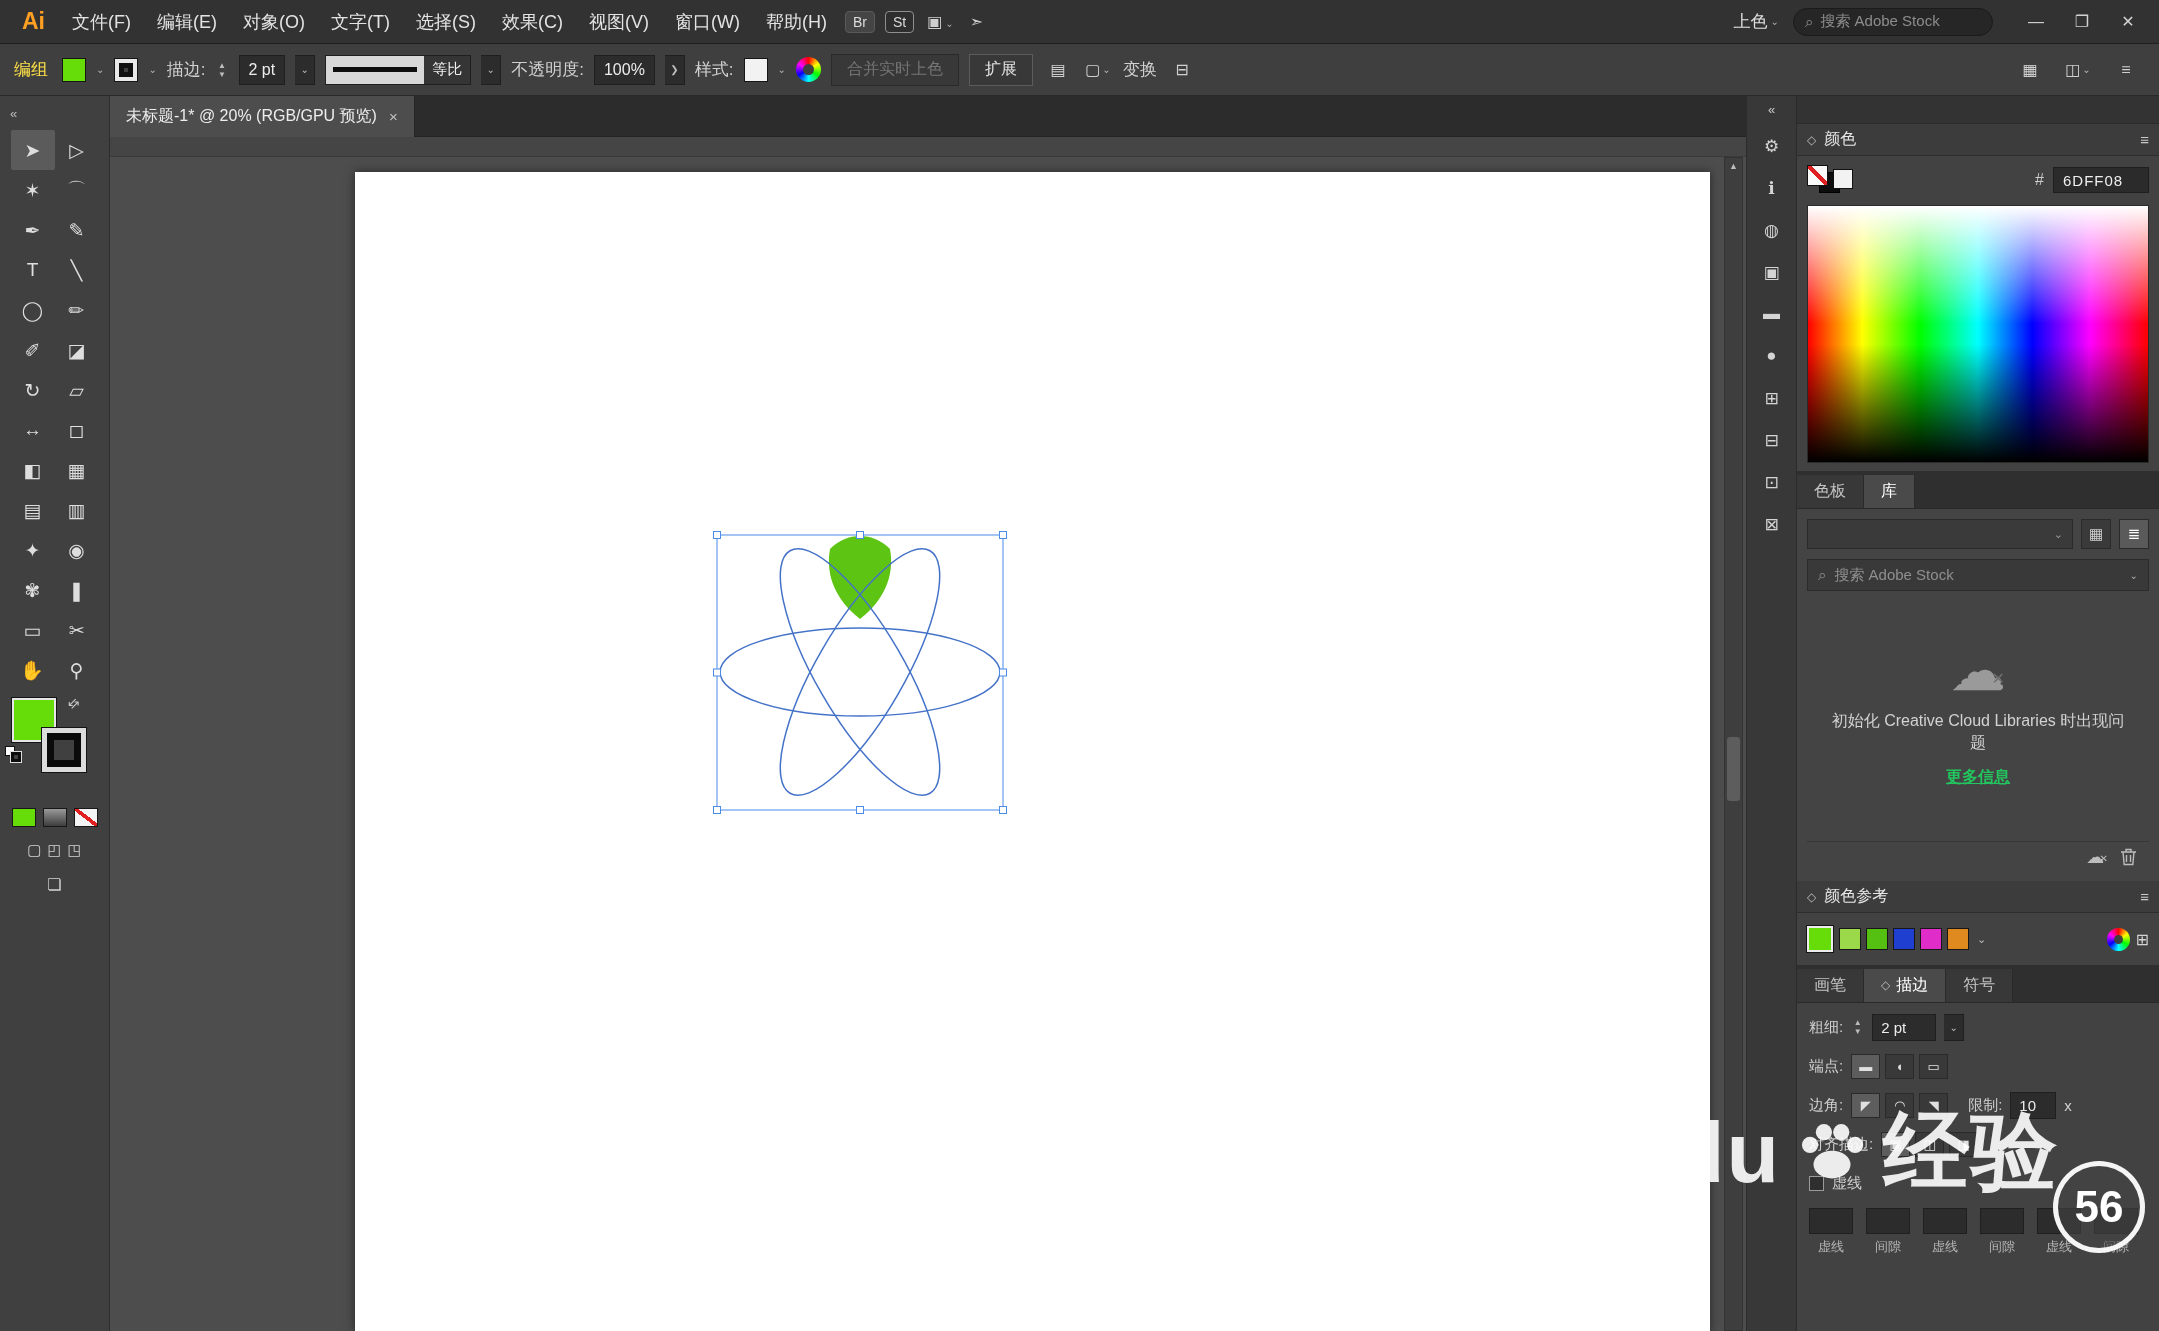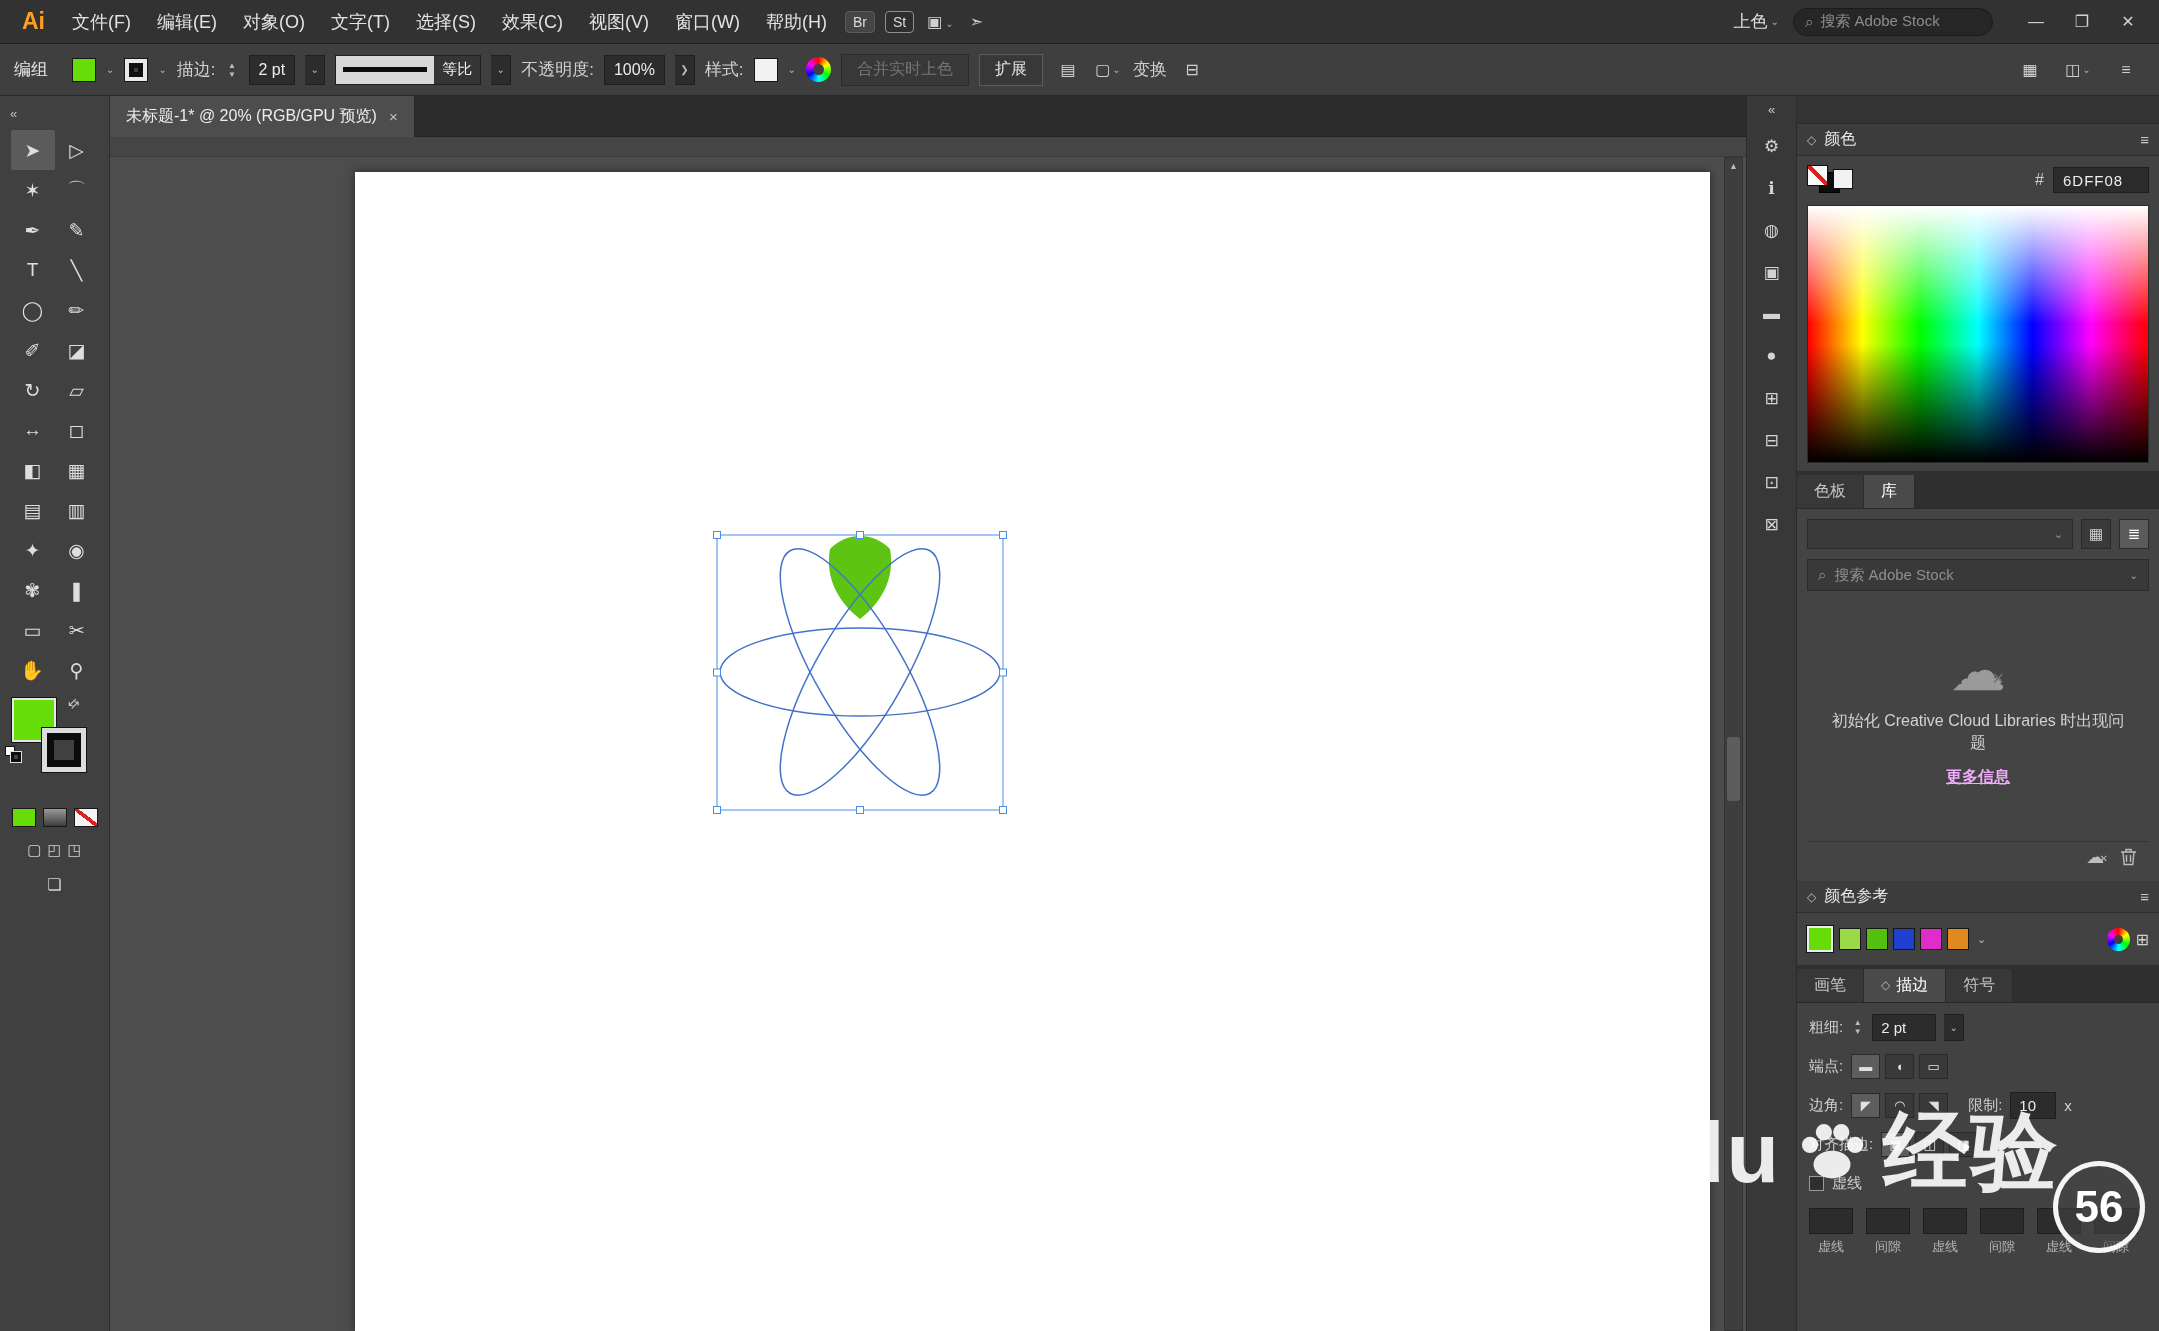--- a/index.html
+++ b/index.html
@@ -23,21 +23,21 @@
   .chev{font-size:10px;color:#aaa;margin-left:3px;}
   .mb-right{margin-left:auto;display:flex;align-items:center;gap:14px;}
   .paint-group{display:flex;align-items:center;font-size:17px;color:#e0e0e0;}
   .search-box{width:200px;height:28px;background:#262626;border:1px solid #1b1b1b;border-radius:14px;display:flex;align-items:center;gap:7px;padding:0 11px;color:#8d8d8d;font-size:15px;}
   .win-btns{display:flex;margin-left:6px;}
   .win-btn{width:46px;height:44px;line-height:44px;text-align:center;font-size:16px;color:#d2d2d2;}
 
   
   .controlbar{height:52px;background:#3f3f3f;border-bottom:1px solid #292929;display:flex;align-items:center;gap:10px;padding:0 14px;font-size:17px;}
   .cb-label{color:#d0d0d0;white-space:nowrap;}
-  .group-label{margin-right:14px;color:#e5e5e5;}
+  .group-label{margin-right:4px;color:#fde047;}
   .swatch{width:24px;height:24px;border:1px solid #161616;position:relative;flex:none;}
   .fill-swatch{background:var(--fill-green);}
   .stroke-proxy{background:#e9e9e9;}
   .stroke-proxy::after{content:"";position:absolute;inset:4px;border:5px solid #101010;background:#3f3f3f;}
   .style-swatch{background:#f2f2f2;}
   .mini-chev{font-size:10px;color:#b5b5b5;}
   .stepper{display:flex;flex-direction:column;justify-content:center;width:13px;font-size:8px;line-height:9px;color:#bdbdbd;text-align:center;}
   .field{height:30px;background:#2c2c2c;border:1px solid #1f1f1f;display:flex;align-items:center;padding:0 9px;font-size:16px;color:#ececec;white-space:nowrap;}
   .dd-box{width:20px;height:30px;background:#2c2c2c;border:1px solid #1f1f1f;border-left:none;display:flex;align-items:center;justify-content:center;font-size:10px;color:#bdbdbd;}
   .profile{display:flex;align-items:center;height:30px;border:1px solid #1f1f1f;}
@@ -122,21 +122,21 @@
   .lib-controls{display:flex;gap:8px;align-items:center;}
   .lib-select{flex:1;height:30px;background:#3a3a3a;border:1px solid #2a2a2a;display:flex;align-items:center;justify-content:flex-end;padding:0 9px;color:#9a9a9a;font-size:11px;}
   .view-btn{width:30px;height:30px;border:1px solid #2a2a2a;background:#3a3a3a;display:flex;align-items:center;justify-content:center;color:#cfcfcf;font-size:15px;}
   .view-btn.active{background:#5a5a5a;color:#fff;}
   .lib-search{margin-top:10px;height:32px;background:#393939;border:1px solid #2b2b2b;display:flex;align-items:center;gap:8px;padding:0 10px;color:#8f8f8f;font-size:15px;}
   .lib-search .chev{margin-left:auto;}
   .lib-message{height:250px;display:flex;flex-direction:column;align-items:center;justify-content:center;gap:10px;text-align:center;color:#d2d2d2;font-size:16px;padding:0 20px;line-height:1.5;}
   .cloud-wrap{position:relative;width:70px;height:56px;color:#9a9a9a;}
   .cloud-glyph{font-size:56px;line-height:56px;}
   .cloud-x{position:absolute;right:8px;bottom:8px;font-size:16px;color:#6f6f6f;}
-  .more-info{color:#f0abfc;font-weight:bold;text-decoration:underline;font-size:16px;}
+  .more-info{color:#22c55e;font-weight:bold;text-decoration:underline;font-size:16px;}
   .lib-footer{height:30px;border-top:1px solid #363636;display:flex;align-items:center;justify-content:flex-end;gap:16px;padding:0 12px;color:#bdbdbd;}
   .mini-cloud{position:relative;font-size:18px;line-height:18px;}
   .mini-cloud i{position:absolute;right:-4px;bottom:-2px;font-style:normal;font-size:10px;}
   .guide-body{background:#424242;padding:9px 10px;display:flex;align-items:center;gap:6px;height:52px;}
   .guide-sel{width:26px;height:26px;background:var(--fill-green);border:2px solid #ececec;outline:1px solid #161616;flex:none;}
   .guide-sw{width:22px;height:22px;border:1px solid #161616;flex:none;}
   .guide-chev{font-size:11px;color:#bdbdbd;margin:0 2px;}
   .guide-spacer{flex:1;}
   .guide-icon{font-size:16px;color:#d2d2d2;}
   .stroke-body{background:#424242;padding:10px 12px;flex:1;display:flex;flex-direction:column;gap:11px;font-size:15px;color:#cfcfcf;}

